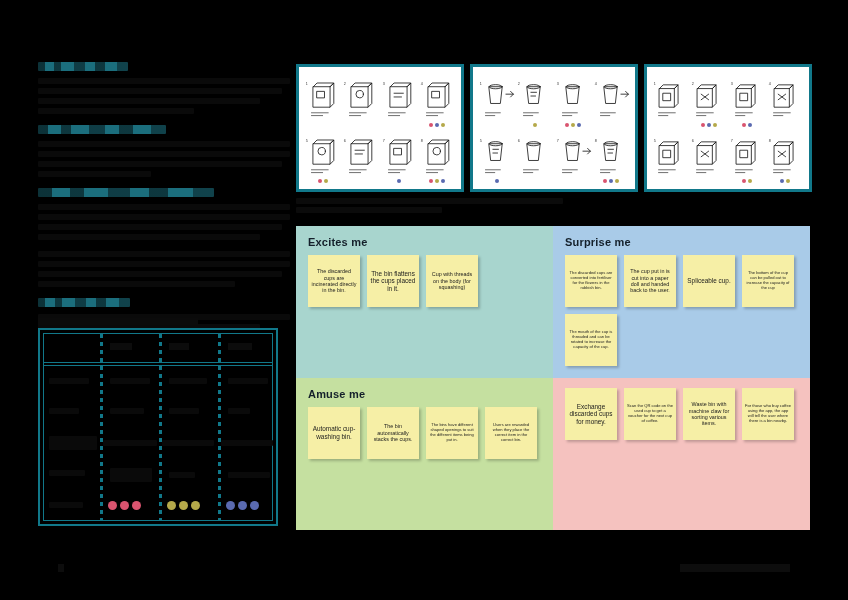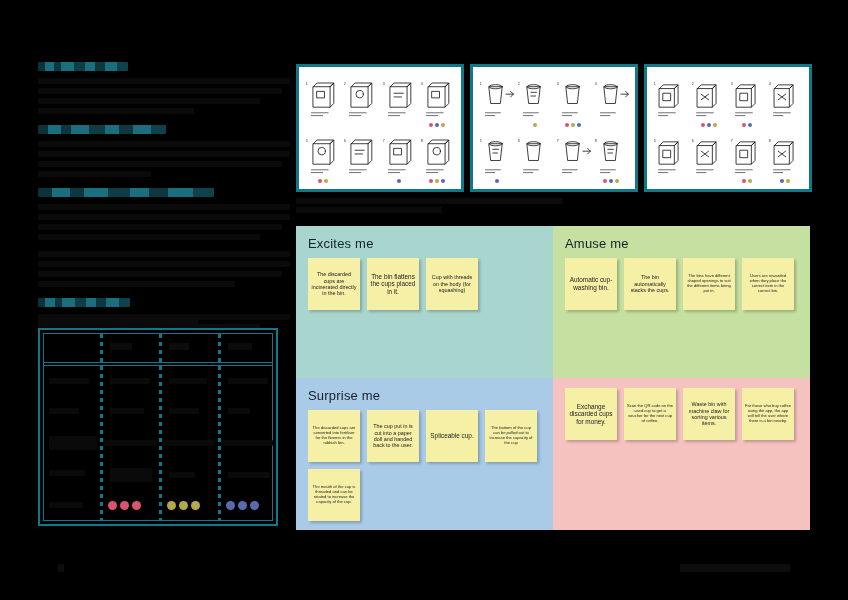--- a/index.html
+++ b/index.html
@@ -67,21 +67,21 @@
   .sk-cap{position:absolute;left:296px;top:198px;width:430px;}
   .sk-cap .ln{height:6px;background:#0b0b0b;margin-bottom:3px;}
 
   
   .matrix{
     position:absolute;left:296px;top:226px;width:514px;height:304px;
     display:grid;grid-template-columns:1fr 1fr;grid-template-rows:1fr 1fr;
   }
   .quad{position:relative;padding:10px 10px 8px 12px;box-sizing:border-box;overflow:hidden;}
   .quad-title{
-    font-size:13px;font-weight:normal;color:#14202b;margin-bottom:7px;
+    font-size:11px;font-weight:bold;color:#14202b;margin-bottom:7px;
     letter-spacing:.2px;
   }
   .notes{display:flex;flex-wrap:wrap;gap:7px;align-content:flex-start;}
   .note{
     width:52px;height:52px;background:#f6efa6;
     box-shadow:1.5px 2px 2.5px rgba(0,0,0,.22);
     display:flex;align-items:center;justify-content:center;text-align:center;
     box-sizing:border-box;padding:4px 3px;color:#1c1c1c;
     line-height:1.18;
   }
@@ -483,39 +483,39 @@
 
   <div class="matrix">
       <div class="quad" style="background: rgb(168, 213, 206);">
         <div class="quad-title">Excites me</div>
         <div class="notes">
           <div class="note sz-md">The discarded cups are incinerated directly in the bin.</div>
           <div class="note sz-lg">The bin flattens the cups placed in it.</div>
           <div class="note sz-md">Cup with threads on the body (for squashing)</div>
         </div>
       </div>
-      <div class="quad" style="background: rgb(197, 224, 160);">
-        <div class="quad-title">Amuse me</div>
-        <div class="notes">
-          <div class="note sz-lg">Automatic cup-washing bin.</div>
-          <div class="note sz-md">The bin automatically stacks the cups.</div>
-          <div class="note sz-sm">The bins have different shaped openings to suit the different items being put in.</div>
-          <div class="note sz-sm">Users are rewarded when they place the correct item in the correct bin.</div>
-        </div>
-      </div>
       <div class="quad" style="background: rgb(169, 203, 232);">
         <div class="quad-title">Surprise me</div>
         <div class="notes">
           <div class="note sz-sm">The discarded cups are converted into fertiliser for the flowers in the rubbish bin.</div>
           <div class="note sz-md">The cup put in is cut into a paper doll and handed back to the user.</div>
           <div class="note sz-lg">Spliceable cup.</div>
           <div class="note sz-sm">The bottom of the cup can be pulled out to increase the capacity of the cup</div>
           <div class="note sz-sm">The mouth of the cup is threaded and can be rotated to increase the capacity of the cup.</div>
         </div>
       </div>
+      <div class="quad" style="background: rgb(197, 224, 160);">
+        <div class="quad-title">Amuse me</div>
+        <div class="notes">
+          <div class="note sz-lg">Automatic cup-washing bin.</div>
+          <div class="note sz-md">The bin automatically stacks the cups.</div>
+          <div class="note sz-sm">The bins have different shaped openings to suit the different items being put in.</div>
+          <div class="note sz-sm">Users are rewarded when they place the correct item in the correct bin.</div>
+        </div>
+      </div>
       <div class="quad" style="background: rgb(245, 194, 191);">
         <div class="notes">
           <div class="note sz-lg">Exchange discarded cups for money.</div>
           <div class="note sz-sm">Scan the QR code on the used cup to get a voucher for the next cup of coffee.</div>
           <div class="note sz-md">Waste bin with machine claw for sorting various items.</div>
           <div class="note sz-sm">For those who buy coffee using the app, the app will tell the user where there is a bin nearby.</div>
         </div>
       </div>
     </div>
 

